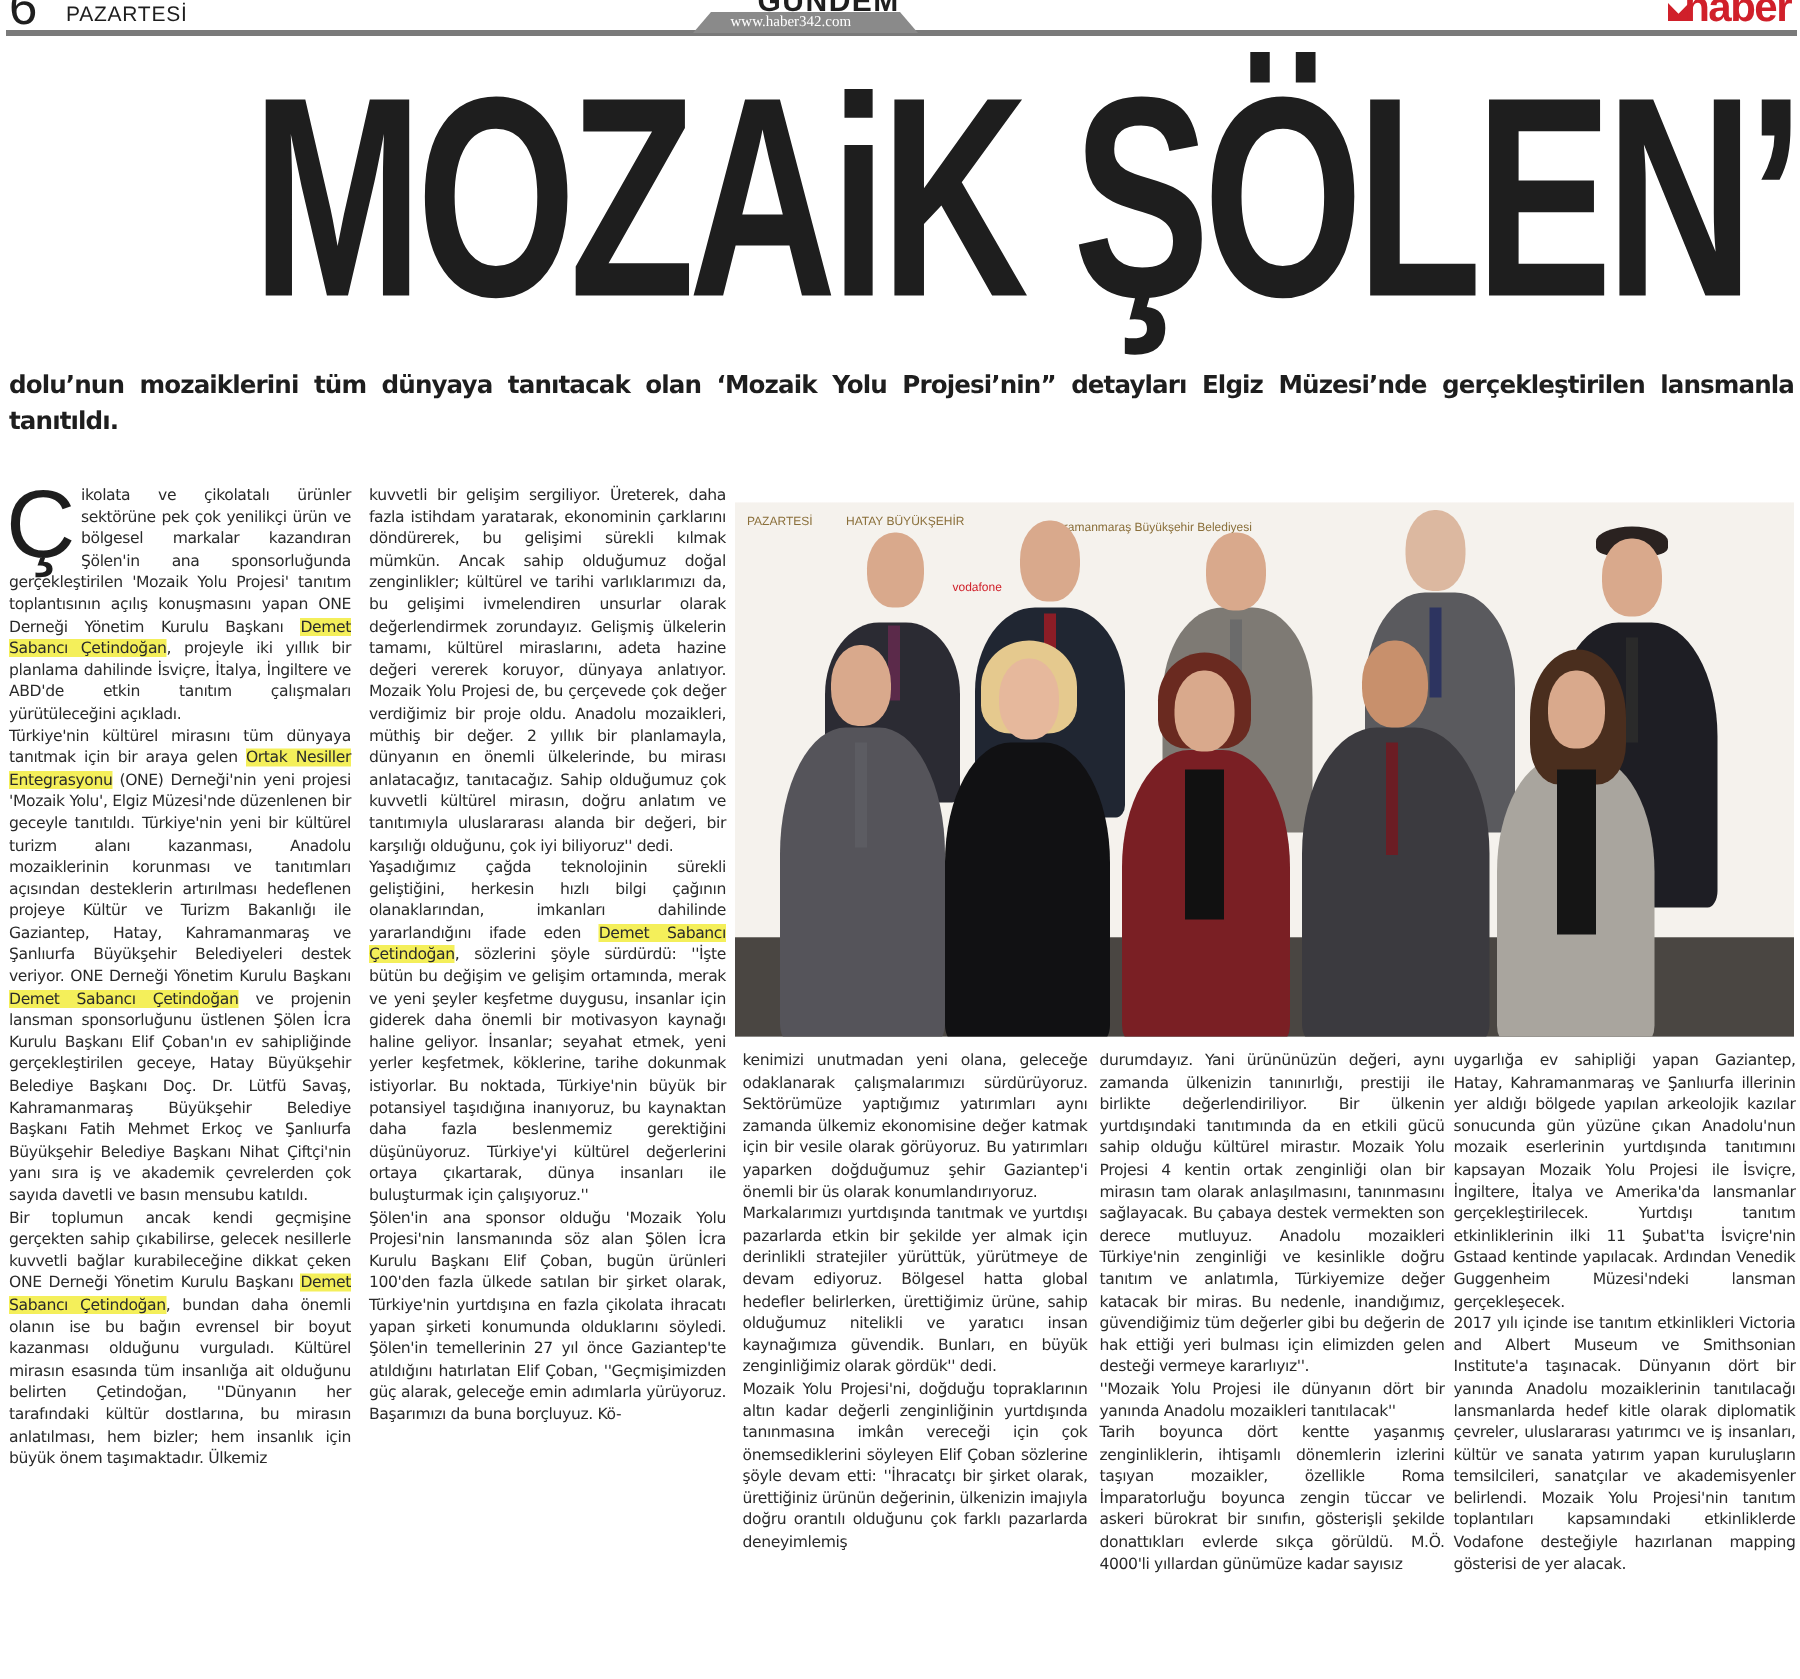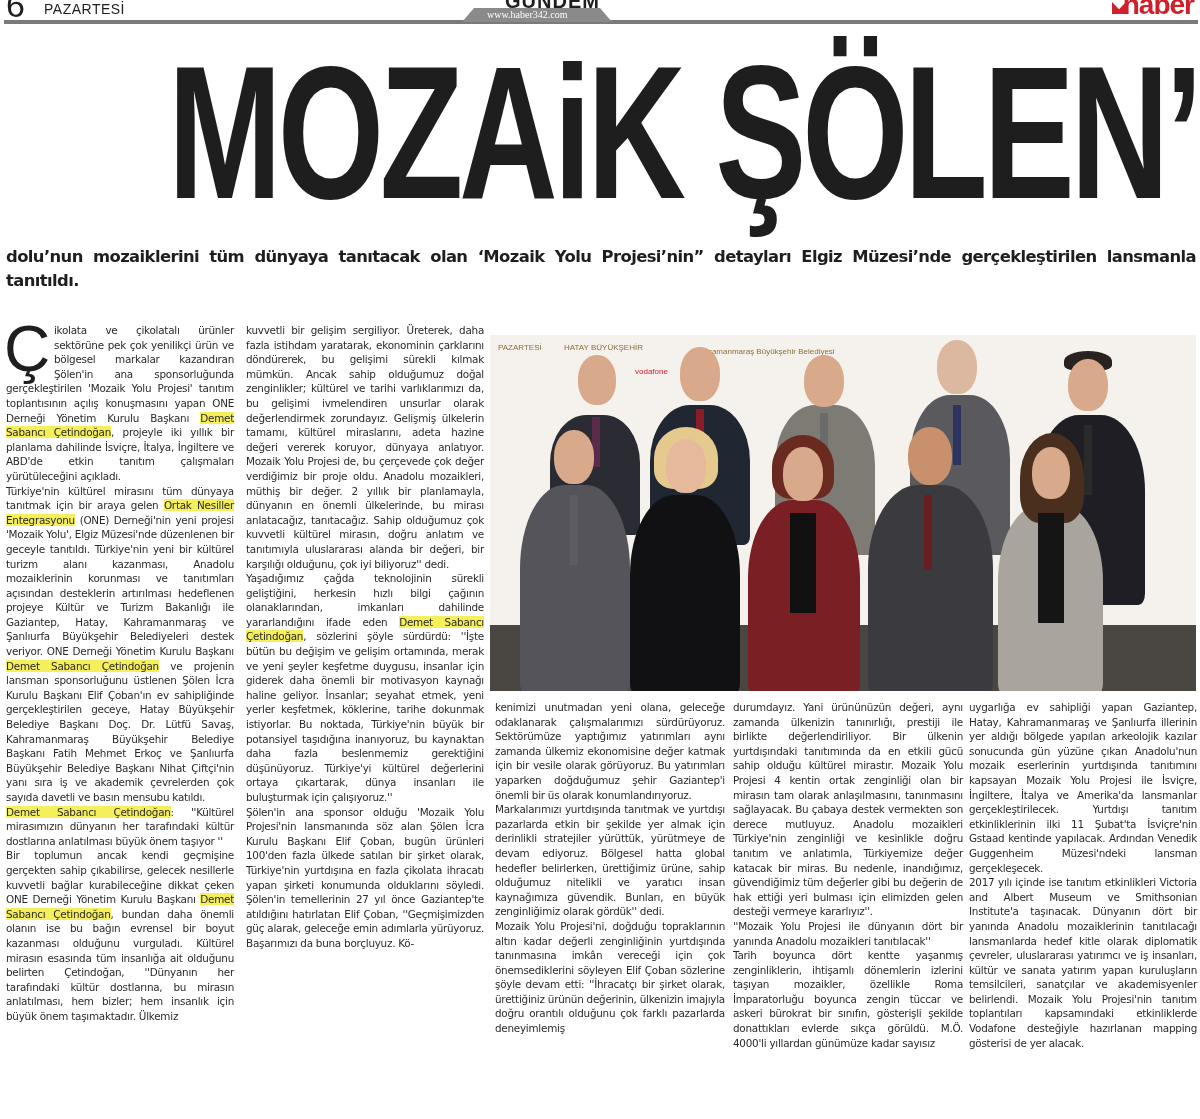--- a/index.html
+++ b/index.html
@@ -69,36 +69,35 @@
 
 <h1 class="headline">MOZAiK ŞÖLEN’i</h1>
 
 <div class="lede">
   <span>dolu’nun mozaiklerini tüm dünyaya tanıtacak olan ‘Mozaik Yolu Projesi’nin” detayları Elgiz Müzesi’nde gerçekleştirilen lansmanla tanıtıldı.</span>
 </div>
 
 <div class="col col1">
   <p><span class="dropcap">Ç</span><span>ikolata ve çikolatalı ürünler sektörüne pek çok yenilikçi ürün ve bölgesel markalar kazandıran Şölen'in ana sponsorluğunda gerçekleştirilen 'Mozaik Yolu Projesi' tanıtım toplantısının açılış konuşmasını yapan ONE Derneği Yönetim Kurulu Başkanı </span><span class="hl">Demet Sabancı Çetindoğan</span><span>, projeyle iki yıllık bir planlama dahilinde İsviçre, İtalya, İngiltere ve ABD'de etkin tanıtım çalışmaları yürütüleceğini açıkladı.</span></p>
   <p><span>Türkiye'nin kültürel mirasını tüm dünyaya tanıtmak için bir araya gelen </span><span class="hl">Ortak Nesiller Entegrasyonu</span><span> (ONE) Derneği'nin yeni projesi 'Mozaik Yolu', Elgiz Müzesi'nde düzenlenen bir geceyle tanıtıldı. Türkiye'nin yeni bir kültürel turizm alanı kazanması, Anadolu mozaiklerinin korunması ve tanıtımları açısından desteklerin artırılması hedeflenen projeye Kültür ve Turizm Bakanlığı ile Gaziantep, Hatay, Kahramanmaraş ve Şanlıurfa Büyükşehir Belediyeleri destek veriyor. ONE Derneği Yönetim Kurulu Başkanı </span><span class="hl">Demet Sabancı Çetindoğan</span><span> ve projenin lansman sponsorluğunu üstlenen Şölen İcra Kurulu Başkanı Elif Çoban'ın ev sahipliğinde gerçekleştirilen geceye, Hatay Büyükşehir Belediye Başkanı Doç. Dr. Lütfü Savaş, Kahramanmaraş Büyükşehir Belediye Başkanı Fatih Mehmet Erkoç ve Şanlıurfa Büyükşehir Belediye Başkanı Nihat Çiftçi'nin yanı sıra iş ve akademik çevrelerden çok sayıda davetli ve basın mensubu katıldı.</span></p>
-  <p><span class="hl">Demet Sabancı Çetindoğan</span><span>: ''Kültürel mirasımızın dünyanın her tarafındaki kültür dostlarına anlatılması büyük önem taşıyor ''</span></p>
   <p><span>Bir toplumun ancak kendi geçmişine gerçekten sahip çıkabilirse, gelecek nesillerle kuvvetli bağlar kurabileceğine dikkat çeken ONE Derneği Yönetim Kurulu Başkanı </span><span class="hl">Demet Sabancı Çetindoğan</span><span>, bundan daha önemli olanın ise bu bağın evrensel bir boyut kazanması olduğunu vurguladı. Kültürel mirasın esasında tüm insanlığa ait olduğunu belirten Çetindoğan, ''Dünyanın her tarafındaki kültür dostlarına, bu mirasın anlatılması, hem bizler; hem insanlık için büyük önem taşımaktadır. Ülkemiz</span></p>
 </div>
 
 <div class="col col2">
   <p>kuvvetli bir gelişim sergiliyor. Üreterek, daha fazla istihdam yaratarak, ekonominin çarklarını döndürerek, bu gelişimi sürekli kılmak mümkün. Ancak sahip olduğumuz doğal zenginlikler; kültürel ve tarihi varlıklarımızı da, bu gelişimi ivmelendiren unsurlar olarak değerlendirmek zorundayız. Gelişmiş ülkelerin tamamı, kültürel miraslarını, adeta hazine değeri vererek koruyor, dünyaya anlatıyor. Mozaik Yolu Projesi de, bu çerçevede çok değer verdiğimiz bir proje oldu. Anadolu mozaikleri, müthiş bir değer. 2 yıllık bir planlamayla, dünyanın en önemli ülkelerinde, bu mirası anlatacağız, tanıtacağız. Sahip olduğumuz çok kuvvetli kültürel mirasın, doğru anlatım ve tanıtımıyla uluslararası alanda bir değeri, bir karşılığı olduğunu, çok iyi biliyoruz'' dedi.</p>
   <p><span>Yaşadığımız çağda teknolojinin sürekli geliştiğini, herkesin hızlı bilgi çağının olanaklarından, imkanları dahilinde yararlandığını ifade eden </span><span class="hl">Demet Sabancı Çetindoğan</span><span>, sözlerini şöyle sürdürdü: ''İşte bütün bu değişim ve gelişim ortamında, merak ve yeni şeyler keşfetme duygusu, insanlar için giderek daha önemli bir motivasyon kaynağı haline geliyor. İnsanlar; seyahat etmek, yeni yerler keşfetmek, köklerine, tarihe dokunmak istiyorlar. Bu noktada, Türkiye'nin büyük bir potansiyel taşıdığına inanıyoruz, bu kaynaktan daha fazla beslenmemiz gerektiğini düşünüyoruz. Türkiye'yi kültürel değerlerini ortaya çıkartarak, dünya insanları ile buluşturmak için çalışıyoruz.''</span></p>
   <p>Şölen'in ana sponsor olduğu 'Mozaik Yolu Projesi'nin lansmanında söz alan Şölen İcra Kurulu Başkanı Elif Çoban, bugün ürünleri 100'den fazla ülkede satılan bir şirket olarak, Türkiye'nin yurtdışına en fazla çikolata ihracatı yapan şirketi konumunda olduklarını söyledi. Şölen'in temellerinin 27 yıl önce Gaziantep'te atıldığını hatırlatan Elif Çoban, ''Geçmişimizden güç alarak, geleceğe emin adımlarla yürüyoruz. Başarımızı da buna borçluyuz. Kö-</p>
 </div>
 
 <div class="photo">
   <div class="backdrop"></div>
   <div class="floor"></div>
   <div class="sponsor" style="left:8px;">PAZARTESİ</div>
   <div class="sponsor" style="left:58px;margin-left:16px;">HATAY BÜYÜKŞEHİR</div>
-  <div class="sponsor" style="left:145px;top:32px;color:#d0202a;">vodafone</div>
+  <div class="sponsor" style="left:145px;top:52px;color:#d0202a;">vodafone</div>
   <div class="sponsor" style="left:205px;top:12px;">Kahramanmaraş Büyükşehir Belediyesi</div>
 
   <div class="person" style="left:60px;top:80px;width:90px;height:120px;background:#2b2b33;"></div>
   <div class="head" style="left:88px;top:20px;width:38px;height:50px;"></div>
   <div class="tie" style="left:102px;top:82px;height:50px;background:#5b2a4a;"></div>
 
   <div class="person" style="left:160px;top:70px;width:100px;height:140px;background:#202632;"></div>
   <div class="head" style="left:190px;top:12px;width:40px;height:54px;"></div>
   <div class="tie" style="left:206px;top:74px;height:52px;background:#8b1d26;"></div>
 

